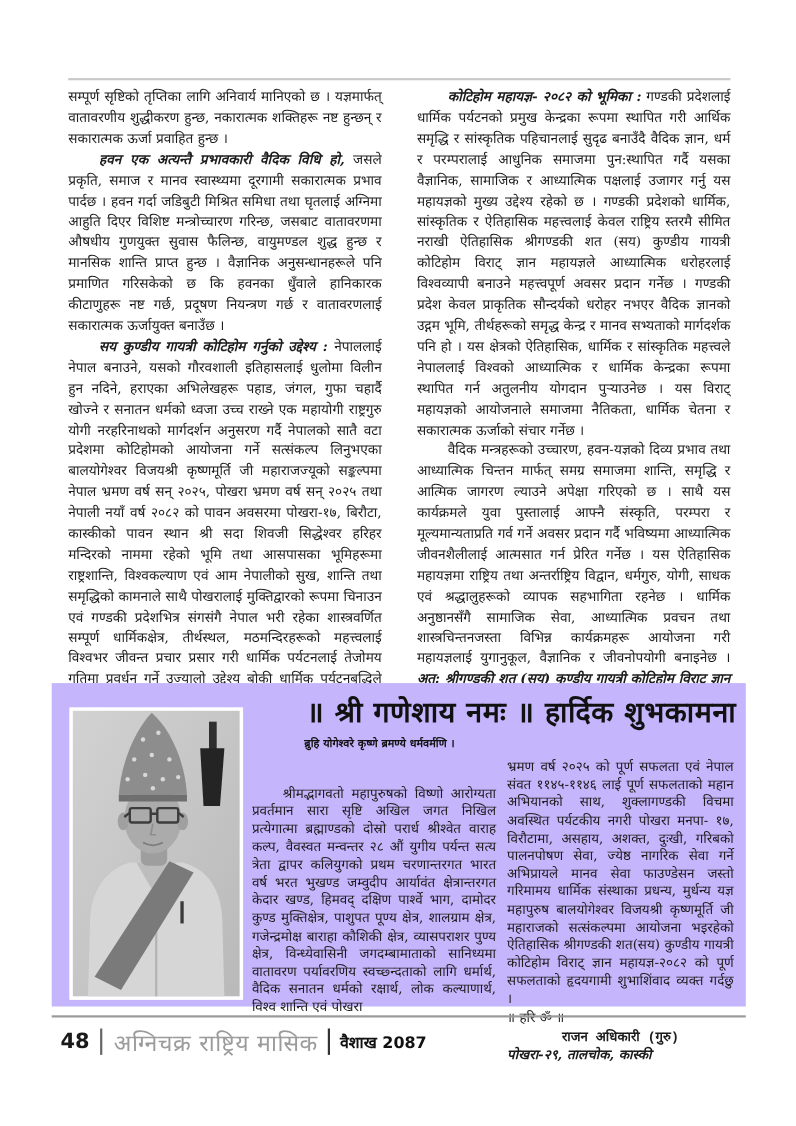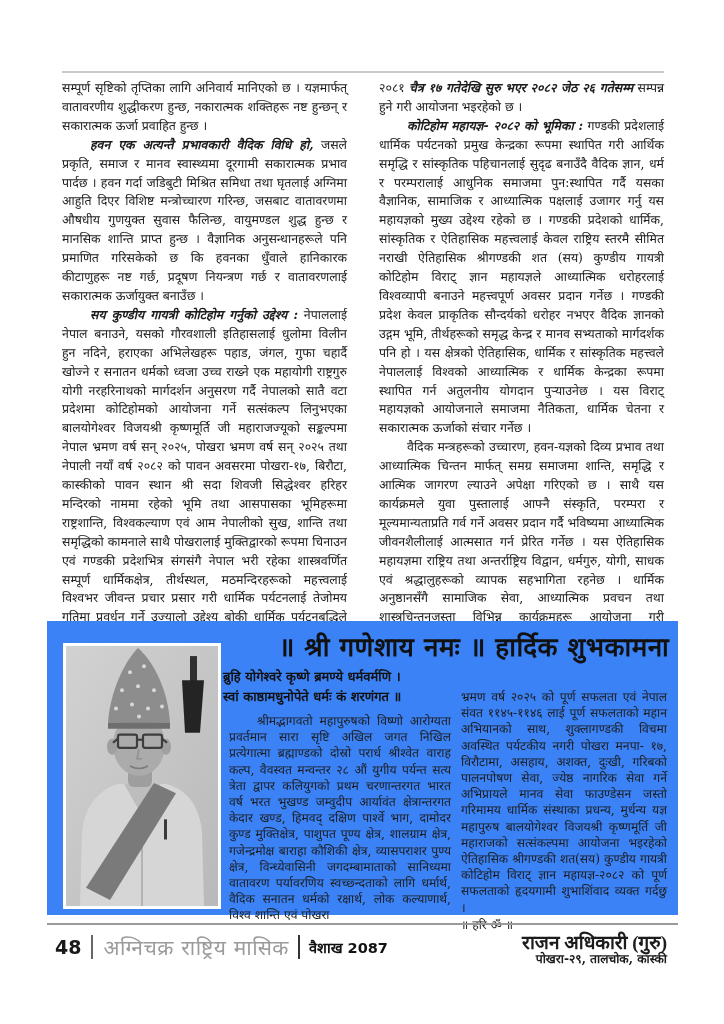--- a/index.html
+++ b/index.html
@@ -9,44 +9,44 @@
   }
   .top-rule { position:absolute; left:62px; top:71px; width:602px; height:2px; background:#c9c9c9; }
   .columns { position:absolute; left:62px; top:79px; width:602px; display:flex; gap:32px; }
   .col { width:291px; font-size:12.4px; line-height:18.9px; text-align:justify; }
   .col p { margin:0; }
   .col p.indent, .gb-col p.indent { text-indent:28px; }
   .seg-bi { font-weight:bold; font-style:italic; }
 
   .greeting-box {
     position:absolute; left:47px; top:621px; width:631px; height:294px;
-    background:#3b82f6;
+    background:#c4b5fd;
   }
   .gb-headline {
     position:absolute; left:228px; top:7px; width:398px; text-align:center;
     font-family:"DejaVu Sans", sans-serif; font-weight:bold; font-size:26px;
     color:#111; letter-spacing:0.5px; white-space:nowrap;
   }
   .gb-photo {
     position:absolute; left:16px; top:22px; width:158px; height:266px;
     background:#ffffff; padding:3px; box-sizing:border-box;
   }
   .gb-photo svg { display:block; width:100%; height:100%; }
   .gb-shloka {
-    position:absolute; left:176px; top:46px; width:244px; 
-    font-weight:bold; font-size:13px; line-height:20px; color:#111;
+    position:absolute; left:176px; top:46px; width:244px; text-align:center;
+    font-weight:bold; font-size:10px; line-height:20px; color:#111;
   }
   .gb-col { font-size:12.2px; line-height:16.2px; text-align:justify; }
   .gb-col p { margin:0; }
   .gb-left  { position:absolute; left:182px; top:92px;  width:222px; }
   .gb-right { position:absolute; left:414px; top:68px;  width:206px; }
   .gb-closing { text-align:left; margin-top:1px; }
-  .gb-signature { text-align:right; font-weight:bold; font-size:19px;
-    font-family:Liberation Serif, serif; margin-top:2px; }
-  .gb-address { text-align:right; font-weight:bold; font-size:12.2px; }
+  .gb-signature { text-align:center; font-weight:bold; font-size:12px;
+    font-family:Liberation Mono, monospace; margin-top:2px; }
+  .gb-address { text-align:left; font-weight:bold; font-style:italic; font-size:12.2px; }
 
   .bottom-rule { position:absolute; left:47px; top:923px; width:631px; height:2px; background:#9a9a9a; }
   .footer {
     position:absolute; left:55px; top:933px; width:620px;
     display:flex; align-items:center; font-family:"DejaVu Sans", sans-serif;
   }
   .footer .page-num { font-weight:bold; font-size:19px; color:#1a1a1a; }
   .footer .divider { width:2px; height:24px; background:#666; margin:0 10px; }
   .footer .divider2 { width:2px; height:24px; background:#333; margin:0 9px; }
   .footer .magazine { font-size:21px; color:#9b9b9b; letter-spacing:0.5px; }
@@ -59,21 +59,20 @@
 
   <div class="top-rule"></div>
 
   <div class="columns">
     <div class="col">
         <p><span>सम्पूर्ण सृष्टिको तृप्तिका लागि अनिवार्य मानिएको छ । यज्ञमार्फत् वातावरणीय शुद्धीकरण हुन्छ, नकारात्मक शक्तिहरू नष्ट हुन्छन् र सकारात्मक ऊर्जा प्रवाहित हुन्छ ।</span></p>
         <p class="indent"><span class="seg-bi">हवन एक अत्यन्तै प्रभावकारी वैदिक विधि हो,</span><span> जसले प्रकृति, समाज र मानव स्वास्थ्यमा दूरगामी सकारात्मक प्रभाव पार्दछ । हवन गर्दा जडिबुटी मिश्रित समिधा तथा घृतलाई अग्निमा आहुति दिएर विशिष्ट मन्त्रोच्चारण गरिन्छ, जसबाट वातावरणमा औषधीय गुणयुक्त सुवास फैलिन्छ, वायुमण्डल शुद्ध हुन्छ र मानसिक शान्ति प्राप्त हुन्छ । वैज्ञानिक अनुसन्धानहरूले पनि प्रमाणित गरिसकेको छ कि हवनका धुँवाले हानिकारक कीटाणुहरू नष्ट गर्छ, प्रदूषण नियन्त्रण गर्छ र वातावरणलाई सकारात्मक ऊर्जायुक्त बनाउँछ ।</span></p>
         <p class="indent"><span class="seg-bi">सय कुण्डीय गायत्री कोटिहोम गर्नुको उद्देश्य :</span><span> नेपाललाई नेपाल बनाउने, यसको गौरवशाली इतिहासलाई धुलोमा विलीन हुन नदिने, हराएका अभिलेखहरू पहाड, जंगल, गुफा चहार्दै खोज्ने र सनातन धर्मको ध्वजा उच्च राख्ने एक महायोगी राष्ट्रगुरु योगी नरहरिनाथको मार्गदर्शन अनुसरण गर्दै नेपालको सातै वटा प्रदेशमा कोटिहोमको आयोजना गर्ने सत्संकल्प लिनुभएका बालयोगेश्वर विजयश्री कृष्णमूर्ति जी महाराजज्यूको सङ्कल्पमा नेपाल भ्रमण वर्ष सन् २०२५, पोखरा भ्रमण वर्ष सन् २०२५ तथा नेपाली नयाँ वर्ष २०८२ को पावन अवसरमा पोखरा-१७, बिरौटा, कास्कीको पावन स्थान श्री सदा शिवजी सिद्धेश्वर हरिहर मन्दिरको नाममा रहेको भूमि तथा आसपासका भूमिहरूमा राष्ट्रशान्ति, विश्वकल्याण एवं आम नेपालीको सुख, शान्ति तथा समृद्धिको कामनाले साथै पोखरालाई मुक्तिद्वारको रूपमा चिनाउन एवं गण्डकी प्रदेशभित्र संगसंगै नेपाल भरी रहेका शास्त्रवर्णित सम्पूर्ण धार्मिकक्षेत्र, तीर्थस्थल, मठमन्दिरहरूको महत्त्वलाई विश्वभर जीवन्त प्रचार प्रसार गरी धार्मिक पर्यटनलाई तेजोमय गतिमा प्रवर्धन गर्ने उज्यालो उद्देश्य बोकी धार्मिक पर्यटनबृद्धिले राष्ट्रको सर्वतोमुखी विकासमा सशक्त सहयोग पुऱ्याउने सङ्कल्प अनुरूप गण्डकी प्रदेशका विपन्न, अभिभावक विहीन बालबालिका तथा असहाय ज्येष्ठ नागरिकहरूको पालन, संरक्षण हेतु भवन निर्माण आदि सहयोगार्थ आयोजित </span><span class="seg-bi">ऐतिहासिक श्रीगण्डकी शत (सय) कुण्डीय गायत्री कोटिहोम</span><span> विराट् ज्ञान महायज्ञ- २०८२ आयोजना हुँदैछ । श्री मानव सेवा फाउण्डेसन, नेपाल लगायतका संस्थाहरूबाट आयोजित यो महानुष्ठान</span></p>
       </div>
     <div class="col">
-        <p><span>२०८१ </span><span class="seg-bi">चैत्र १७ गतेदेखि सुरु भएर २०८२ जेठ २६ गतेसम्म</span><span> सम्पन्न हुने गरी आयोजना भइरहेको छ ।</span></p>
         <p class="indent"><span class="seg-bi">कोटिहोम महायज्ञ- २०८२ को भूमिका :</span><span> गण्डकी प्रदेशलाई धार्मिक पर्यटनको प्रमुख केन्द्रका रूपमा स्थापित गरी आर्थिक समृद्धि र सांस्कृतिक पहिचानलाई सुदृढ बनाउँदै वैदिक ज्ञान, धर्म र परम्परालाई आधुनिक समाजमा पुन:स्थापित गर्दै यसका वैज्ञानिक, सामाजिक र आध्यात्मिक पक्षलाई उजागर गर्नु यस महायज्ञको मुख्य उद्देश्य रहेको छ । गण्डकी प्रदेशको धार्मिक, सांस्कृतिक र ऐतिहासिक महत्त्वलाई केवल राष्ट्रिय स्तरमै सीमित नराखी ऐतिहासिक श्रीगण्डकी शत (सय) कुण्डीय गायत्री कोटिहोम विराट् ज्ञान महायज्ञले आध्यात्मिक धरोहरलाई विश्वव्यापी बनाउने महत्त्वपूर्ण अवसर प्रदान गर्नेछ । गण्डकी प्रदेश केवल प्राकृतिक सौन्दर्यको धरोहर नभएर वैदिक ज्ञानको उद्गम भूमि, तीर्थहरूको समृद्ध केन्द्र र मानव सभ्यताको मार्गदर्शक पनि हो । यस क्षेत्रको ऐतिहासिक, धार्मिक र सांस्कृतिक महत्त्वले नेपाललाई विश्वको आध्यात्मिक र धार्मिक केन्द्रका रूपमा स्थापित गर्न अतुलनीय योगदान पुऱ्याउनेछ । यस विराट् महायज्ञको आयोजनाले समाजमा नैतिकता, धार्मिक चेतना र सकारात्मक ऊर्जाको संचार गर्नेछ ।</span></p>
         <p class="indent"><span>वैदिक मन्त्रहरूको उच्चारण, हवन-यज्ञको दिव्य प्रभाव तथा आध्यात्मिक चिन्तन मार्फत् समग्र समाजमा शान्ति, समृद्धि र आत्मिक जागरण ल्याउने अपेक्षा गरिएको छ । साथै यस कार्यक्रमले युवा पुस्तालाई आफ्नै संस्कृति, परम्परा र मूल्यमान्यताप्रति गर्व गर्ने अवसर प्रदान गर्दै भविष्यमा आध्यात्मिक जीवनशैलीलाई आत्मसात गर्न प्रेरित गर्नेछ । यस ऐतिहासिक महायज्ञमा राष्ट्रिय तथा अन्तर्राष्ट्रिय विद्वान, धर्मगुरु, योगी, साधक एवं श्रद्धालुहरूको व्यापक सहभागिता रहनेछ । धार्मिक अनुष्ठानसँगै सामाजिक सेवा, आध्यात्मिक प्रवचन तथा शास्त्रचिन्तनजस्ता विभिन्न कार्यक्रमहरू आयोजना गरी महायज्ञलाई युगानुकूल, वैज्ञानिक र जीवनोपयोगी बनाइनेछ । </span><span class="seg-bi">अत: श्रीगण्डकी शत (सय) कुण्डीय गायत्री कोटिहोम विराट् ज्ञान महायज्ञ-२०८२ ले नेपाललाई धार्मिक पर्यटनको विश्वव्यापी गन्तव्य बनाउने, गण्डकी प्रदेशलाई आध्यात्मिक पुनर्जागरणको केन्द्रका रूपमा चिनाउने तथा धर्म, संस्कृति र वैदिक परम्पराको संरक्षण एवं संवर्धनमा एक स्वर्णिम इतिहास रच्नेछ । ००</span></p>
       </div>
   </div>
 
   <div class="greeting-box">
 
     <div class="gb-headline">॥ श्री गणेशाय नमः ॥ हार्दिक शुभकामना</div>
 
     <div class="gb-photo">
@@ -130,21 +129,20 @@
           <line x1="96" y1="92" x2="101" y2="96"></line>
         </g>
 
         <path d="M73,102 L71,112 L76,112" stroke="#8e8e8e" stroke-width="1.5" fill="none"></path>
         <path d="M64,119 Q73,124 82,119" stroke="#7c7c7c" stroke-width="1.6" fill="none"></path>
       </svg>
     </div>
 
     <div class="gb-shloka">
       <div>ब्रुहि योगेश्वरे कृष्णे ब्रमण्ये धर्मवर्मणि ।</div>
-      <div>स्वां काष्ठामधुनोपेते धर्मः कं शरणंगत ॥</div>
     </div>
 
     <div class="gb-col gb-left">
         <p class="indent"><span>श्रीमद्भागवतो महापुरुषको विष्णो आरोग्यता प्रवर्तमान सारा सृष्टि अखिल जगत निखिल प्रत्येगात्मा ब्रह्माण्डको दोस्रो परार्ध श्रीश्वेत वाराह कल्प, वैवस्वत मन्वन्तर २८ औं युगीय पर्यन्त सत्य त्रेता द्वापर कलियुगको प्रथम चरणान्तरगत भारत वर्ष भरत भुखण्ड जम्वुदीप आर्यावंत क्षेत्रान्तरगत केदार खण्ड, हिमवद् दक्षिण पार्श्वे भाग, दामोदर कुण्ड मुक्तिक्षेत्र, पाशुपत पूण्य क्षेत्र, शालग्राम क्षेत्र, गजेन्द्रमोक्ष बाराहा कौशिकी क्षेत्र, व्यासपराशर पुण्य क्षेत्र, विन्ध्येवासिनी जगदम्बामाताको सानिध्यमा वातावरण पर्यावरणिय स्वच्छ्न्दताको लागि धर्मार्थ, वैदिक सनातन धर्मको रक्षार्थ, लोक कल्याणार्थ, विश्व शान्ति एवं पोखरा</span></p>
       </div>
 
     <div class="gb-col gb-right">
       <div>
           <p><span>भ्रमण वर्ष २०२५ को पूर्ण सफलता एवं नेपाल संवत ११४५-११४६ लाई पूर्ण सफलताको महान अभियानको साथ, शुक्लागण्डकी विचमा अवस्थित पर्यटकीय नगरी पोखरा मनपा- १७, विरौटामा, असहाय, अशक्त, दुःखी, गरिबको पालनपोषण सेवा, ज्येष्ठ नागरिक सेवा गर्ने अभिप्रायले मानव सेवा फाउण्डेसन जस्तो गरिमामय धार्मिक संस्थाका प्रधन्य, मुर्धन्य यज्ञ महापुरुष बालयोगेश्वर विजयश्री कृष्णमूर्ति जी महाराजको सत्संकल्पमा आयोजना भइरहेको ऐतिहासिक श्रीगण्डकी शत(सय) कुण्डीय गायत्री कोटिहोम विराट् ज्ञान महायज्ञ-२०८२ को पूर्ण सफलताको हृदयगामी शुभाशिंवाद व्यक्त गर्दछु ।</span></p>
         </div>

